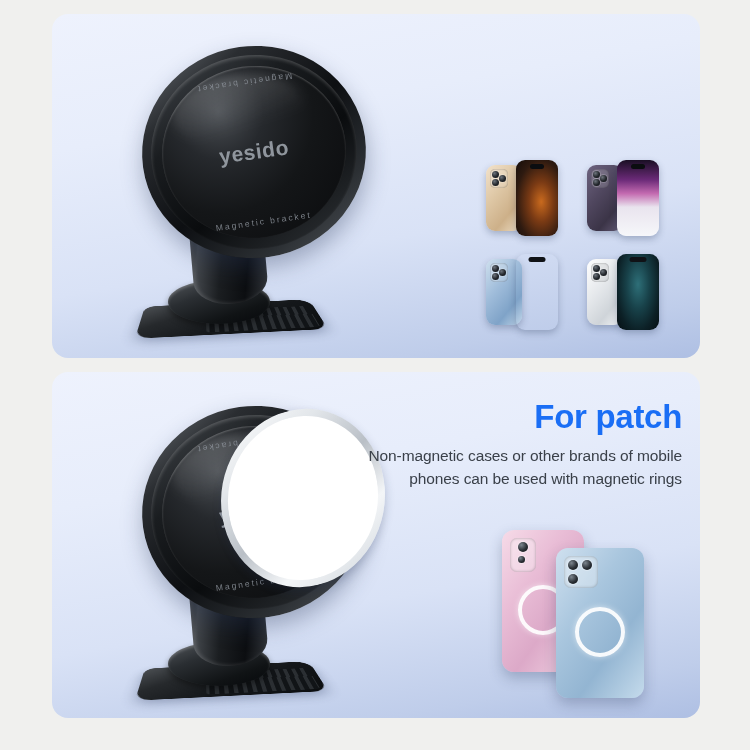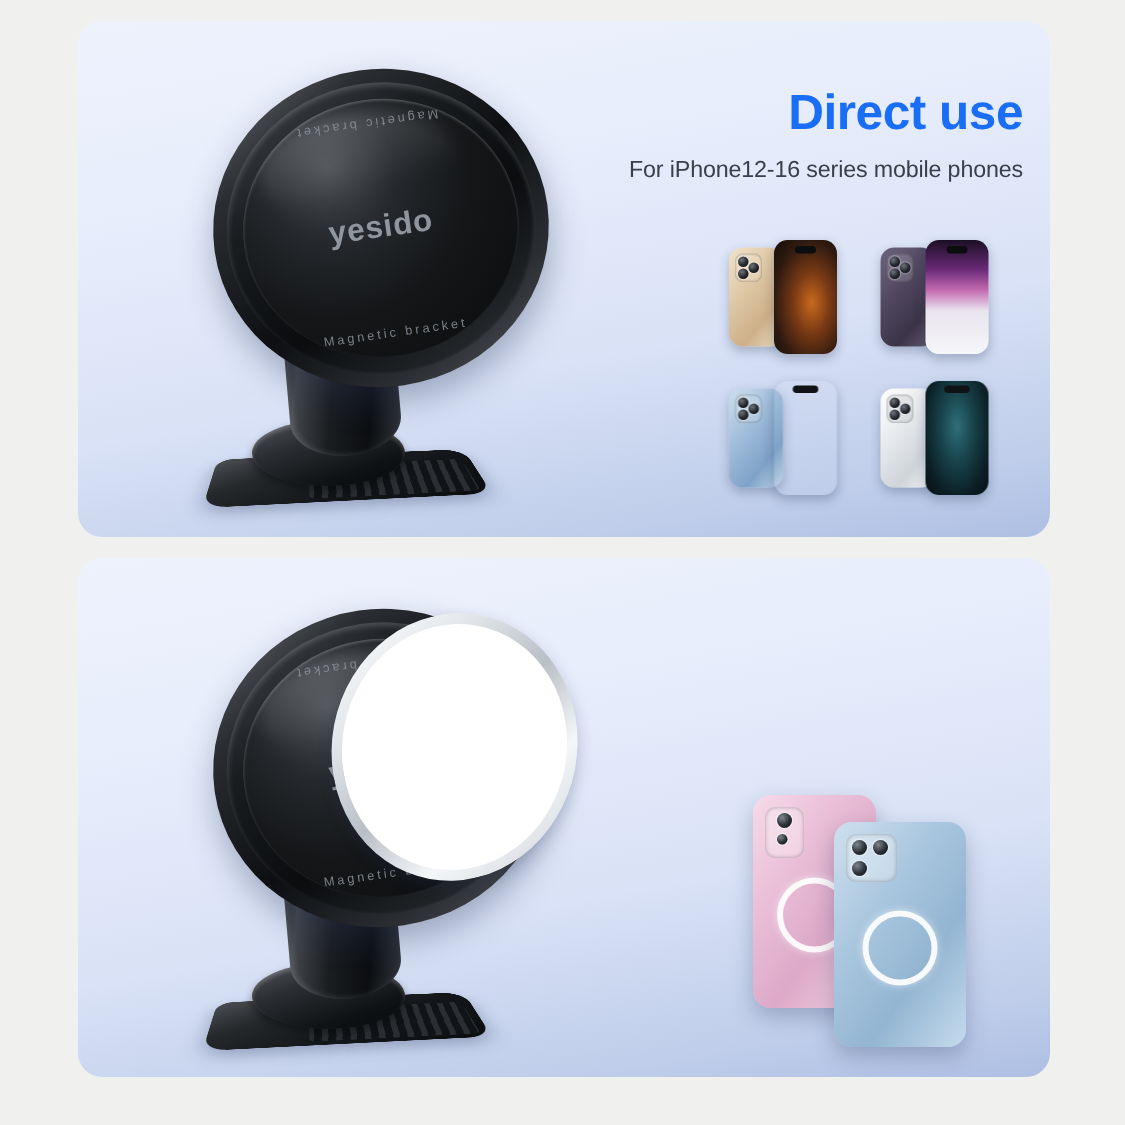--- a/index.html
+++ b/index.html
@@ -251,24 +251,20 @@
         <div class="disc-rim2"></div>
         <div class="disc-face">
           <div class="disc-gloss"></div>
           <div class="ring-text top">Magnetic bracket</div>
           <div class="disc-brand">yesido</div>
           <div class="ring-text bottom">Magnetic bracket</div>
         </div>
       </div>
     </div>
 
-    <div class="textblock" id="text-top">
-      <h2 class="headline">Direct use</h2>
-      <p class="subline">For iPhone12-16 series mobile phones</p>
-    </div>
 
     <div id="phone-grid">
 
       <div class="phone-cell">
         <div class="phone phone-back" style="background:linear-gradient(130deg,#f2e2cb 0%,#dec7a5 38%,#cdb089 70%,#efe0c8 100%)">
           <div class="cam-bump">
             <div class="lens a"></div>
             <div class="lens b"></div>
             <div class="lens c"></div>
           </div>
@@ -336,20 +332,24 @@
           <div class="ring-text top">Magnetic bracket</div>
           <div class="disc-brand">yesido</div>
           <div class="ring-text bottom">Magnetic bracket</div>
         </div>
       </div>
       <div class="mag-ring">
         <div class="mag-ring-inner"></div>
       </div>
     </div>
 
+    <div class="textblock" id="text-bottom">
+      <h2 class="headline">For patch</h2>
+      <p class="subline">Non-magnetic cases or other brands of mobile phones can be used with magnetic rings</p>
+    </div>
 
     <div id="patch-phones">
       <div class="pp pp-pink">
         <div class="pp-cam">
           <div class="pp-lens" style="left:8px;top:4px"></div>
           <div class="pp-lens" style="left:8px;top:18px;width:7px;height:7px"></div>
         </div>
         <div class="mag-circle"></div>
       </div>
       <div class="pp pp-blue">

